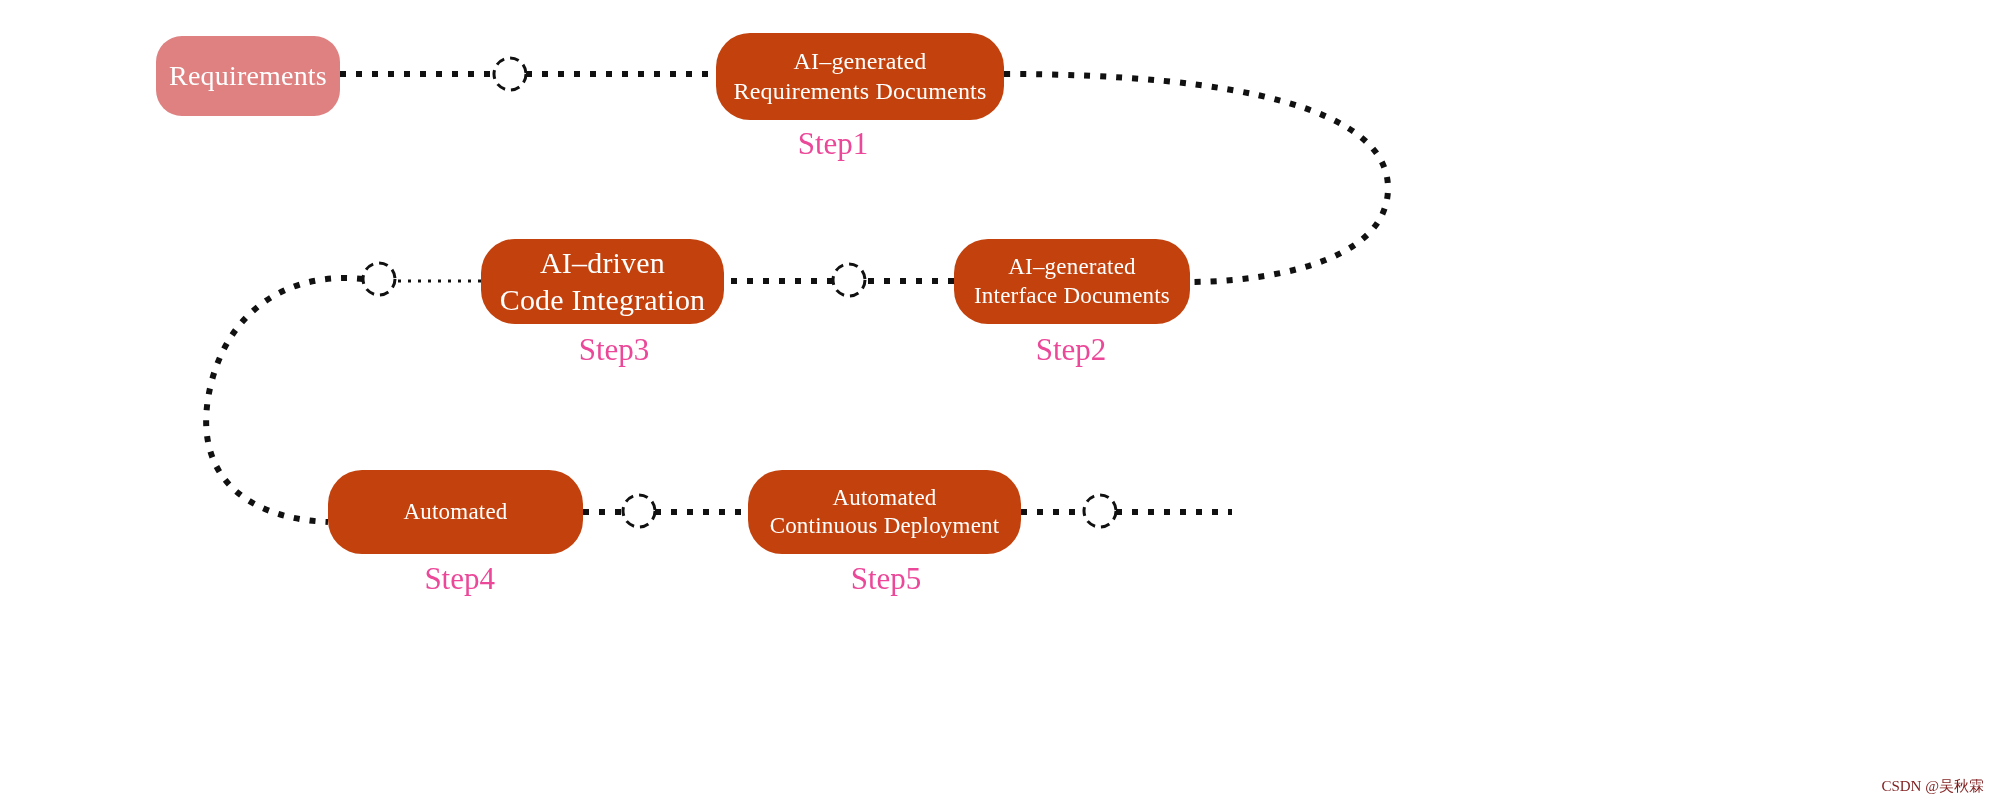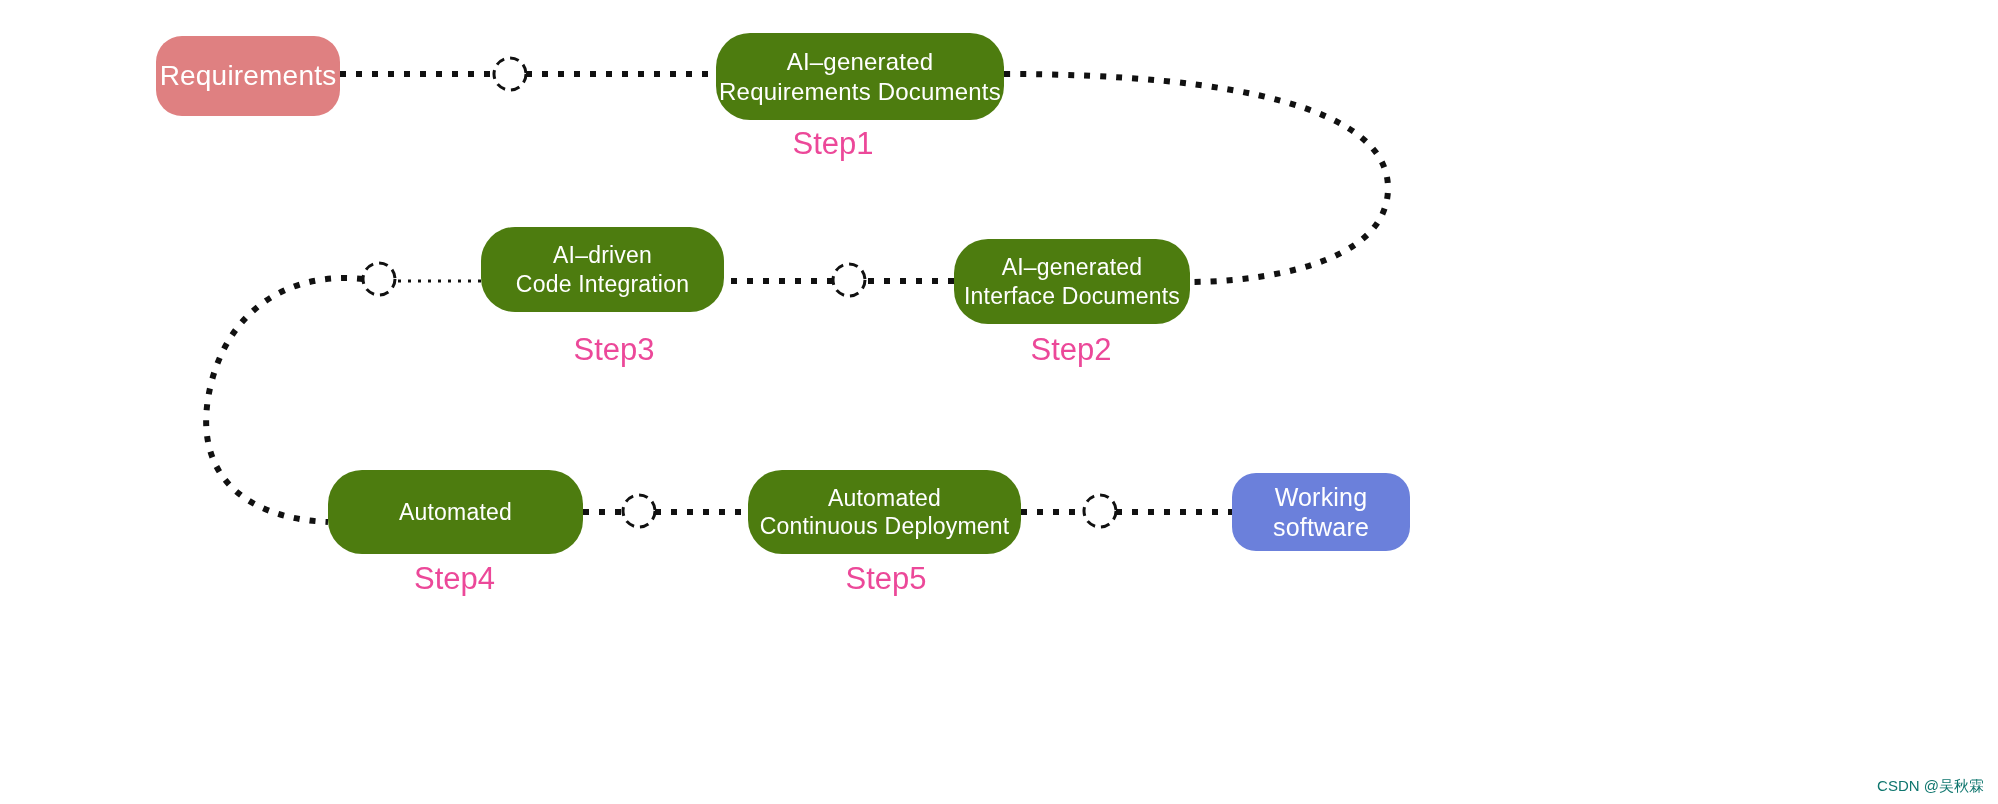--- a/index.html
+++ b/index.html
@@ -9,20 +9,21 @@
   }
   body {
     font-family: "Liberation Sans", sans-serif;
   }
   #canvas {
     position: relative;
     width: 1998px;
     height: 804px;
     background: #ffffff;
     overflow: hidden;
+    font-family: Liberation Serif, serif;
   }
   #edges {
     position: absolute;
     left: 0;
     top: 0;
     width: 1998px;
     height: 804px;
     pointer-events: none;
   }
   .node {
@@ -37,36 +38,36 @@
     text-align: center;
     line-height: 1.22;
     letter-spacing: 0.2px;
     z-index: 3;
   }
   .node .ln {
     display: block;
     white-space: nowrap;
   }
   .node-red   { background: #DF8081; }
-  .node-green { background: #4d7c0f; }
+  .node-green { background: #c2410c; }
   .node-blue  { background: #6B80DB; }
 
   .step-label {
     position: absolute;
     color: #ec4899;
     font-size: 31px;
     white-space: nowrap;
     z-index: 3;
     text-align: center;
   }
   .watermark {
     position: absolute;
     right: 14px;
     bottom: 8px;
-    color: #0f766e;
+    color: #7f1d1d;
     font-size: 15px;
     white-space: nowrap;
     z-index: 4;
   }
 </style>
 </head>
 <body>
 
 <div id="canvas">
 
@@ -98,43 +99,39 @@
 
   <div class="node node-red" style="left:156px; top:36px; width:184px; height:80px; font-size:28px; border-radius:26px;">
     <span class="ln">Requirements</span>
   </div>
 
   <div class="node node-green" style="left:716px; top:33px; width:288px; height:87px; font-size:24px;">
     <span class="ln">AI–generated</span>
     <span class="ln">Requirements Documents</span>
   </div>
 
-  <div class="node node-green" style="left:481px; top:227px; width:243px; height:85px; font-size:23px;">
+  <div class="node node-green" style="left:481px; top:239px; width:243px; height:85px; font-size:30px;">
     <span class="ln">AI–driven</span>
     <span class="ln">Code Integration</span>
   </div>
 
   <div class="node node-green" style="left:954px; top:239px; width:236px; height:85px; font-size:23px;">
     <span class="ln">AI–generated</span>
     <span class="ln">Interface Documents</span>
   </div>
 
   <div class="node node-green" style="left:328px; top:470px; width:255px; height:84px; font-size:23px;">
     <span class="ln">Automated</span>
   </div>
 
   <div class="node node-green" style="left:748px; top:470px; width:273px; height:84px; font-size:23px;">
     <span class="ln">Automated</span>
     <span class="ln">Continuous Deployment</span>
   </div>
 
-  <div class="node node-blue" style="left:1232px; top:473px; width:178px; height:78px; font-size:25px; border-radius:24px;">
-    <span class="ln">Working</span>
-    <span class="ln">software</span>
-  </div>
 
   <div class="step-label" style="left:773px; top:126px; width:120px;">Step1</div>
   <div class="step-label" style="left:1011px; top:332px; width:120px;">Step2</div>
   <div class="step-label" style="left:554px; top:332px; width:120px;">Step3</div>
   <div class="step-label" style="left:375px; top:561px; width:120px;text-align:right;">Step4</div>
   <div class="step-label" style="left:826px; top:561px; width:120px;">Step5</div>
 
   <div class="watermark">CSDN @吴秋霖</div>
 
 </div>

